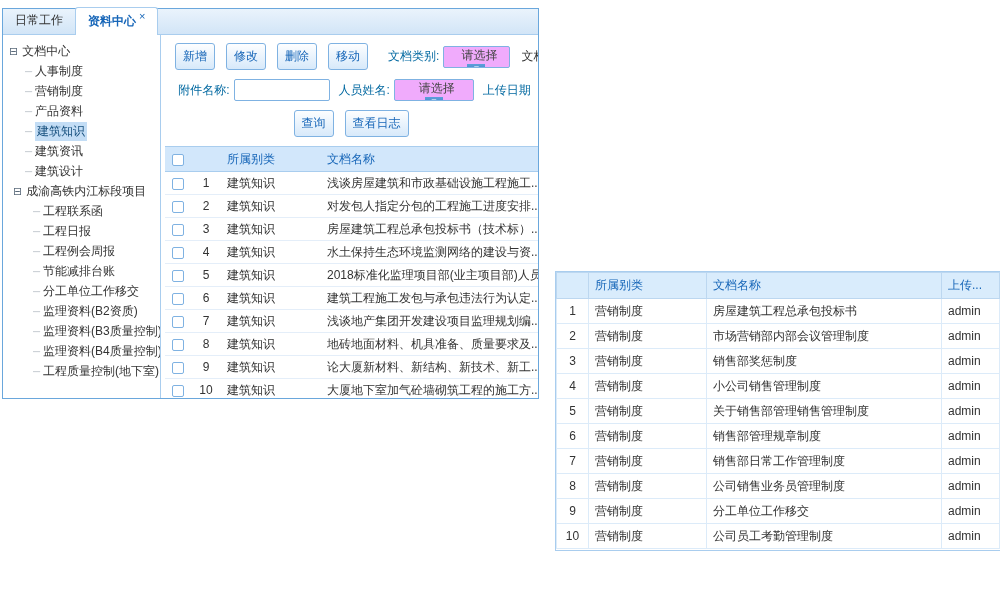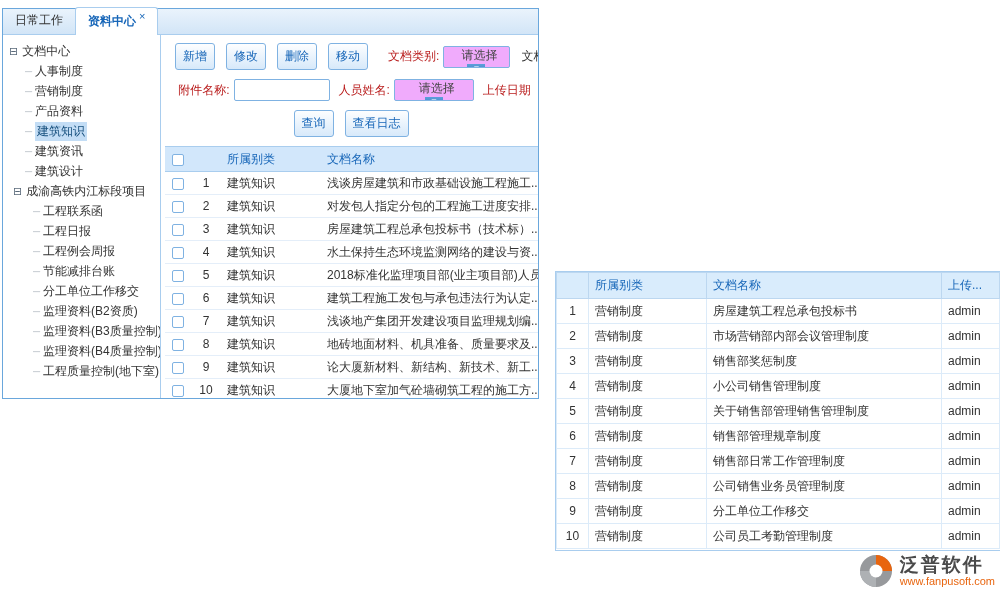--- a/index.html
+++ b/index.html
@@ -37,21 +37,21 @@
   .tree-item.lvl2 { padding-left:24px; }
   .tline { color:#b0b8c0; font-size:10px; margin-right:3px; }
   .tree-item.selected span:last-child { background:#c3ddf5; color:#17507e; padding:1px 2px; }
 
   .content { flex:1; padding:8px 0 0 4px; overflow:hidden; position:relative; }
   .frow { display:flex; align-items:center; margin:0 0 9px 10px; white-space:nowrap;justify-content:center; }
   .btn {
     display:inline-block; padding:4px 7px; background:linear-gradient(#fdfeff,#d7e9fa);
     border:1px solid #7fb2e2; border-radius:3px; color:#1766b8; margin-right:11px; cursor:pointer;
   }
-  .flabel { margin:0 4px 0 9px; color:#b91c1c; }
+  .flabel { margin:0 4px 0 9px; color:#0369a1; }
   .select {
     display:inline-flex; align-items:center; border:1px solid #7fb2e2; background:#f0abfc;
     height:22px; width:80px; border-radius:2px; overflow:hidden; cursor:pointer;flex-direction:column;
   }
   .select .val { flex:1; padding-left:6px; color:#444; }
   .select .arrow {
     width:18px; height:100%; background:linear-gradient(#5d9fdb,#3c7fc0); color:#fff;
     display:flex; align-items:center; justify-content:center; font-size:8px;
   }
   .tinput { width:96px; height:22px; border:1px solid #7fb2e2; border-radius:2px; padding:0 4px; font-size:12px; }
@@ -352,26 +352,14 @@
           <tr>
             <td class="c-num">10</td>
             <td class="c-cat">营销制度</td>
             <td class="c-name">公司员工考勤管理制度</td>
             <td class="c-up">admin</td>
           </tr>
         </tbody>
     </table>
   </div>
 
-  <div class="logo">
-    <svg class="logo-icon" width="38" height="38" viewBox="0 0 38 38">
-      <circle cx="19" cy="19" r="16" fill="#97999c"></circle>
-      <path d="M19 19 L35 19 A16 16 0 0 0 19 3 Z" fill="#e8650f"></path>
-      <path d="M19 19 L3 19 A16 16 0 0 0 19 35 Z" fill="#aeb1b4"></path>
-      <circle cx="19" cy="19" r="6.5" fill="#ffffff"></circle>
-    </svg>
-    <div class="logo-text">
-      <div class="brand">泛普软件</div>
-      <div class="site">www.fanpusoft.com</div>
-    </div>
-  </div>
 
 </div>
 
 </body></html>

